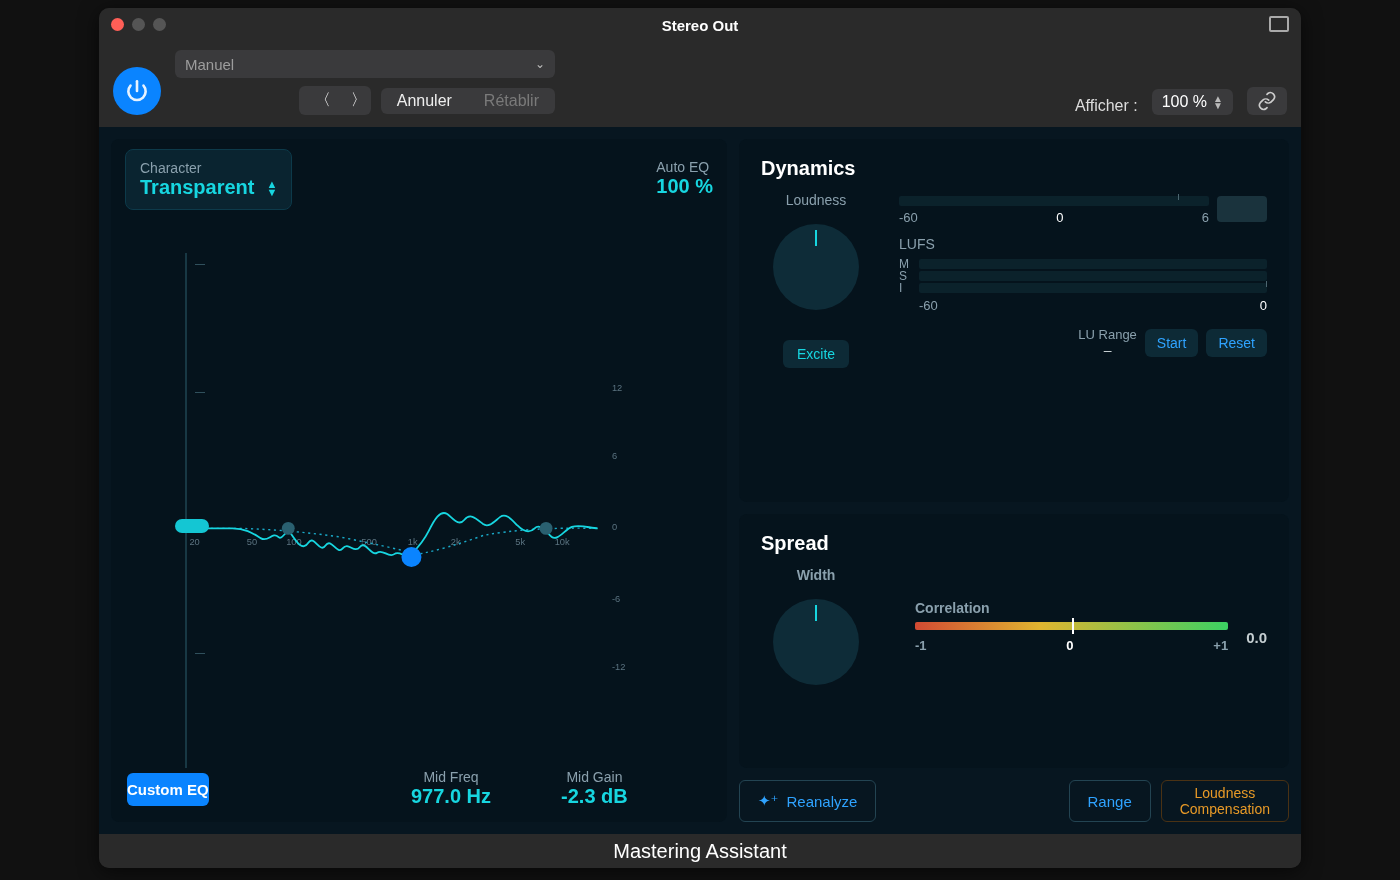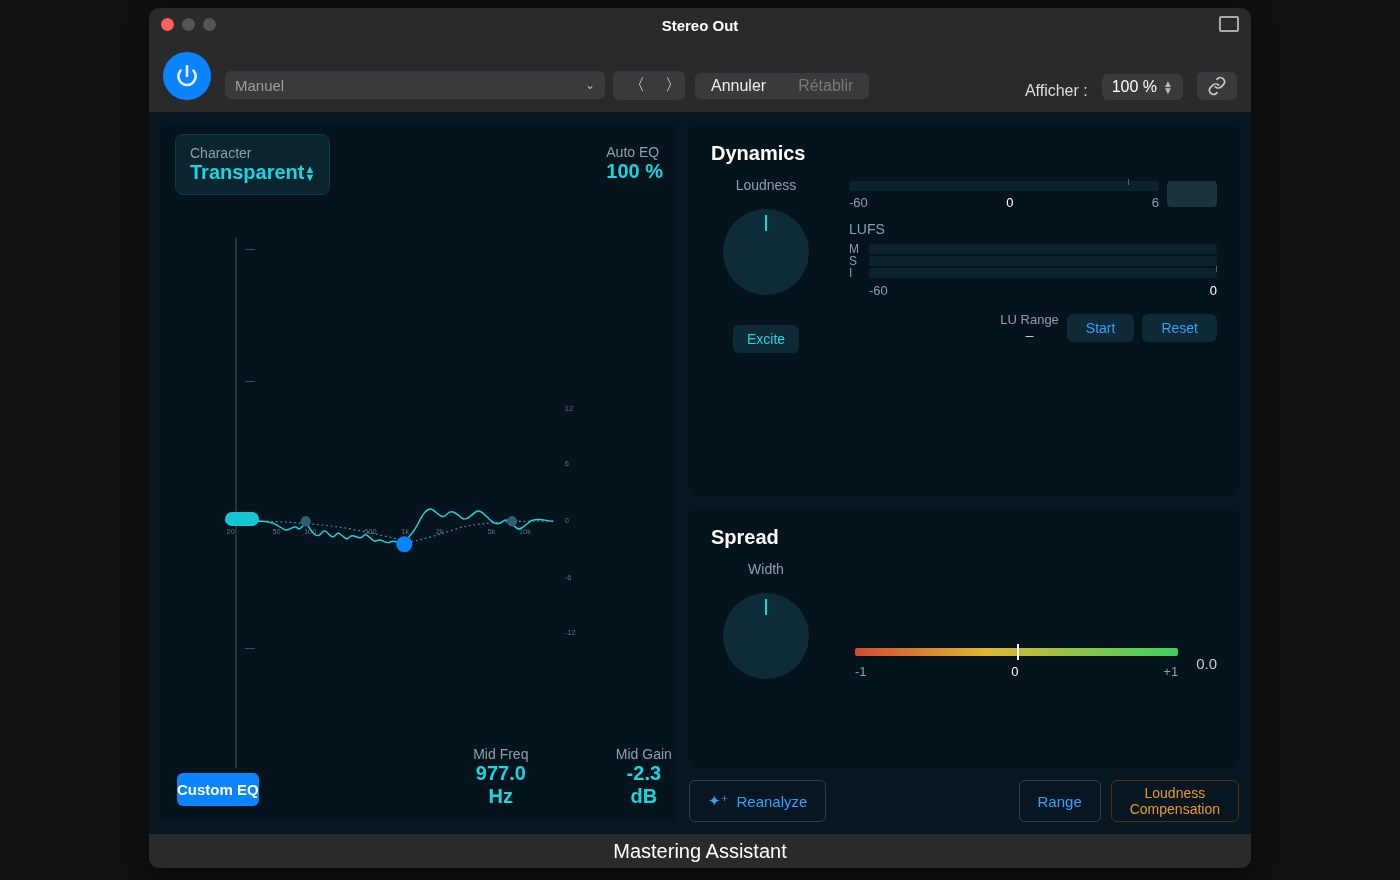--- a/index.html
+++ b/index.html
@@ -1,29 +1,29 @@
 <!DOCTYPE html>
 <html><head>
 <meta charset="utf-8">
 <style>
   * { box-sizing: border-box; margin: 0; padding: 0; font-family: -apple-system, "Helvetica Neue", Arial, sans-serif; }
   body { background: #111; width:1400px; height:880px; overflow:hidden; }
 
-  .window { width:1102px; height:860px; margin:8px auto; background:#1e1e1e; border-radius:10px; overflow:hidden; display:flex; flex-direction:column; position:relative; box-shadow:0 4px 20px rgba(0,0,0,.6);}
+  .window { width:1202px; height:860px; margin:8px auto; background:#1e1e1e; border-radius:10px; overflow:hidden; display:flex; flex-direction:column; position:relative; box-shadow:0 4px 20px rgba(0,0,0,.6);}
   .titlebar { height:34px; background:#2a2a2a; display:flex; align-items:center; position:relative;}
   .traffic { position:absolute; left:12px; top:10px; display:flex; gap:8px;}
   .traffic .dot{ width:13px; height:13px; border-radius:50%; background:#555;}
   .traffic .close{ background:#ff5f57;}
   .title { color:#fff; font-weight:700; font-size:15px; margin:0 auto;}
   .win-max-icon{ position:absolute; right:12px; top:8px; width:20px; height:16px; border:2px solid #aaa; border-radius:2px;}
 
   .toolbar { background:#2a2a2a; padding:8px 14px 12px 14px; display:flex; align-items:flex-end; gap:14px;}
   .power { width:48px; height:48px; border-radius:50%; background:#0a84ff; display:flex; align-items:center; justify-content:center; margin-top:2px;}
   .power svg{stroke:#e6f2ff;}
-  .tool-col { display:flex; flex-direction:row; gap:8px;}
+  .tool-col { display:flex; flex-direction:column; gap:8px;align-items:flex-end;}
   .preset { width:380px; height:28px; background:#3a3a3c; border-radius:6px; color:#9d9d9d; font-size:15px; display:flex; align-items:center; padding:0 10px; justify-content:space-between;}
   .chev{ color:#bbb; font-size:12px;}
   .row{display:flex; gap:10px; align-items:center;}
   .seggrp{display:flex; background:#3a3a3c; border-radius:6px; overflow:hidden;}
   .seg{ padding:4px 16px; color:#eee; font-size:16px; cursor:pointer;}
   .seg.sel{ background:#0a84ff; color:#fff; border-radius:6px;}
   .seg.dim{ color:#7a7a7a;}
   .navseg{width:36px; text-align:center;}
   .spacer{flex:1;}
   .afficher-label{color:#ddd; font-size:16px;}
@@ -34,21 +34,21 @@
 
   .body{ flex:1; background:#071620; display:flex; gap:12px; padding:12px;}
   .left{ flex:1; background:#05131c; border-radius:8px; padding:14px; display:flex; flex-direction:row; position:relative;}
   .right{ width:550px; display:flex; flex-direction:column; gap:12px;}
   .panel{ background:#05131c; border-radius:8px; padding:18px 22px;}
   .panel-title{ color:#fff; font-size:20px; font-weight:700; margin-bottom:12px;}
   .sub-label{ color:#8aa0ad; font-size:14px; text-align:center; margin-bottom:6px;}
 
   .character-box{ background:#0a2430; border:1px solid #0d3a4a; border-radius:8px; padding:10px 14px; position:absolute; left:14px; top:10px;}
   .char-title{color:#8aa0ad; font-size:14px;}
-  .char-val{ color:#17d6e0; font-size:20px; font-weight:700; display:flex; align-items:center; gap:0;}
+  .char-val{ color:#17d6e0; font-size:20px; font-weight:700; display:flex; align-items:center; gap:12px;}
   .updn{ font-size:11px; color:#17d6e0; line-height:8px;}
 
   .eq-area{ flex:1; position:relative; margin-top:100px;}
   .eq-svg{ width:100%; height:100%;}
   .axis-tick{ fill:#5b7380; font-size:13px;}
   .slider-track{ position:absolute; left:60px; top:0; bottom:40px; width:2px; background:#183844;}
   .slider-thumb{ position:absolute; left:50px; top:48%; width:34px; height:14px; border-radius:8px; background:#14c6d3;}
   .slider-tick{position:absolute; left:70px; width:10px; height:1px; background:#30505c;}
 
   .autoeq{ text-align:left; padding-left:30px; margin-top:6px;}
@@ -57,41 +57,41 @@
 
   .custom-eq-btn{ position:absolute; left:16px; bottom:16px; background:#0a84ff; color:#fff; font-size:15px; font-weight:600; padding:8px 0; border-radius:6px;}
   .stat{ text-align:center;}
   .stat .lbl{ color:#8aa0ad; font-size:14px;}
   .stat .val{ color:#17d6e0; font-size:20px; font-weight:700;}
   .stats-row{ position:absolute; bottom:14px; left:300px; display:flex; gap:70px;}
 
   .knob{ width:86px; height:86px; border-radius:50%; background:#0e2c38; display:flex; justify-content:center; padding-top:6px; margin:0 auto;}
   .knob .mark{ width:2px; height:16px; background:#17d6e0;}
   .btn-dark{ background:#0d2a36; color:#17d6e0; padding:6px 14px; border-radius:6px; font-size:14px; display:inline-block;}
-  .btn-blue{ background:#0d2a36; color:#2fa3ff; padding:6px 19px; border-radius:6px; font-size:14px;}
+  .btn-blue{ background:#0d2a36; color:#2fa3ff; padding:6px 12px; border-radius:6px; font-size:14px;}
 
   .dyn-row{ display:flex; gap:28px;}
   .dyn-col{ display:flex; flex-direction:column; align-items:center; gap:10px;}
   .meter-col{ flex:1;}
   .meter{ height:10px; background:#0b222b; border-radius:2px; position:relative; margin:4px 0;}
   .meter-lbls{ display:flex; justify-content:space-between; color:#8aa0ad; font-size:13px; margin-top:4px;}
   .lufs-row{ display:flex; align-items:center; gap:6px; height:12px;}
   .lufs-lbl{ color:#8aa0ad; font-size:12px; width:14px;}
   .peak-box{ width:50px; height:26px; background:#1a333d; border-radius:4px;}
   .peak-row{display:flex; align-items:center; gap:8px;}
   .lurange-row{ display:flex; align-items:center; gap:8px; margin-top:14px; justify-content:flex-end;}
   .lurange-lbl{color:#8aa0ad; font-size:13px; text-align:center;}
   .lurange-val{color:#c5ced1; font-size:14px;}
 
   .corr-bar{ height:8px; background:linear-gradient(90deg,#d24a33 0%,#e0b530 40%,#3bd162 100%); border-radius:2px; position:relative;}
   .corr-tick{ position:absolute; top:-4px; width:2px; height:16px; background:#fff;}
   .corr-val{ color:#c5ced1; font-size:15px;}
   .corr-lbls{display:flex; justify-content:space-between; color:#8aa0ad; font-size:13px; margin-top:8px;}
 
-  .spread-row{ display:flex; gap:34px; align-items:flex-end;}
+  .spread-row{ display:flex; gap:44px; align-items:center;font-weight:bold;}
   .btn-row{ display:flex; gap:10px; justify-content:flex-end;}
   .ghost-btn{ border:1px solid #234452; color:#2fa3ff; padding:8px 18px; border-radius:6px; font-size:15px; display:flex; align-items:center; gap:8px;}
   .ghost-orange{ border:1px solid #4a3214; color:#e89a27; padding:4px 18px; border-radius:6px; font-size:14px; text-align:center; line-height:16px;}
   .sparkle{color:#2fa3ff;}
   .footer{ height:34px; background:#2a2a2a; color:#fff; font-size:20px; display:flex; align-items:center; justify-content:center;}
   .lufs-tick{position:absolute; top:-2px; width:1px; height:6px; background:#4c6670;}
 </style>
 </head>
 <body>
 
@@ -282,20 +282,21 @@
       <div class="panel" style="flex:1">
         <div class="panel-title">Spread</div>
         <div class="spread-row">
           <div class="dyn-col" style="width:110px">
             <div class="sub-label">Width</div>
             <div class="knob">
                 <div class="mark"></div>
               </div>
           </div>
           <div style="flex:1">
+            <div class="sub-label" style="text-align:left">Correlation</div>
             <div style="display:flex; align-items:center; gap:18px;">
               <div style="flex:1">
                 <div class="corr-bar">
                   <div class="corr-tick" style="left:50%"></div>
                 </div>
                 <div class="corr-lbls">
                   <span>-1</span>
                   <span style="color:#fff">0</span>
                   <span>+1</span>
                 </div>

